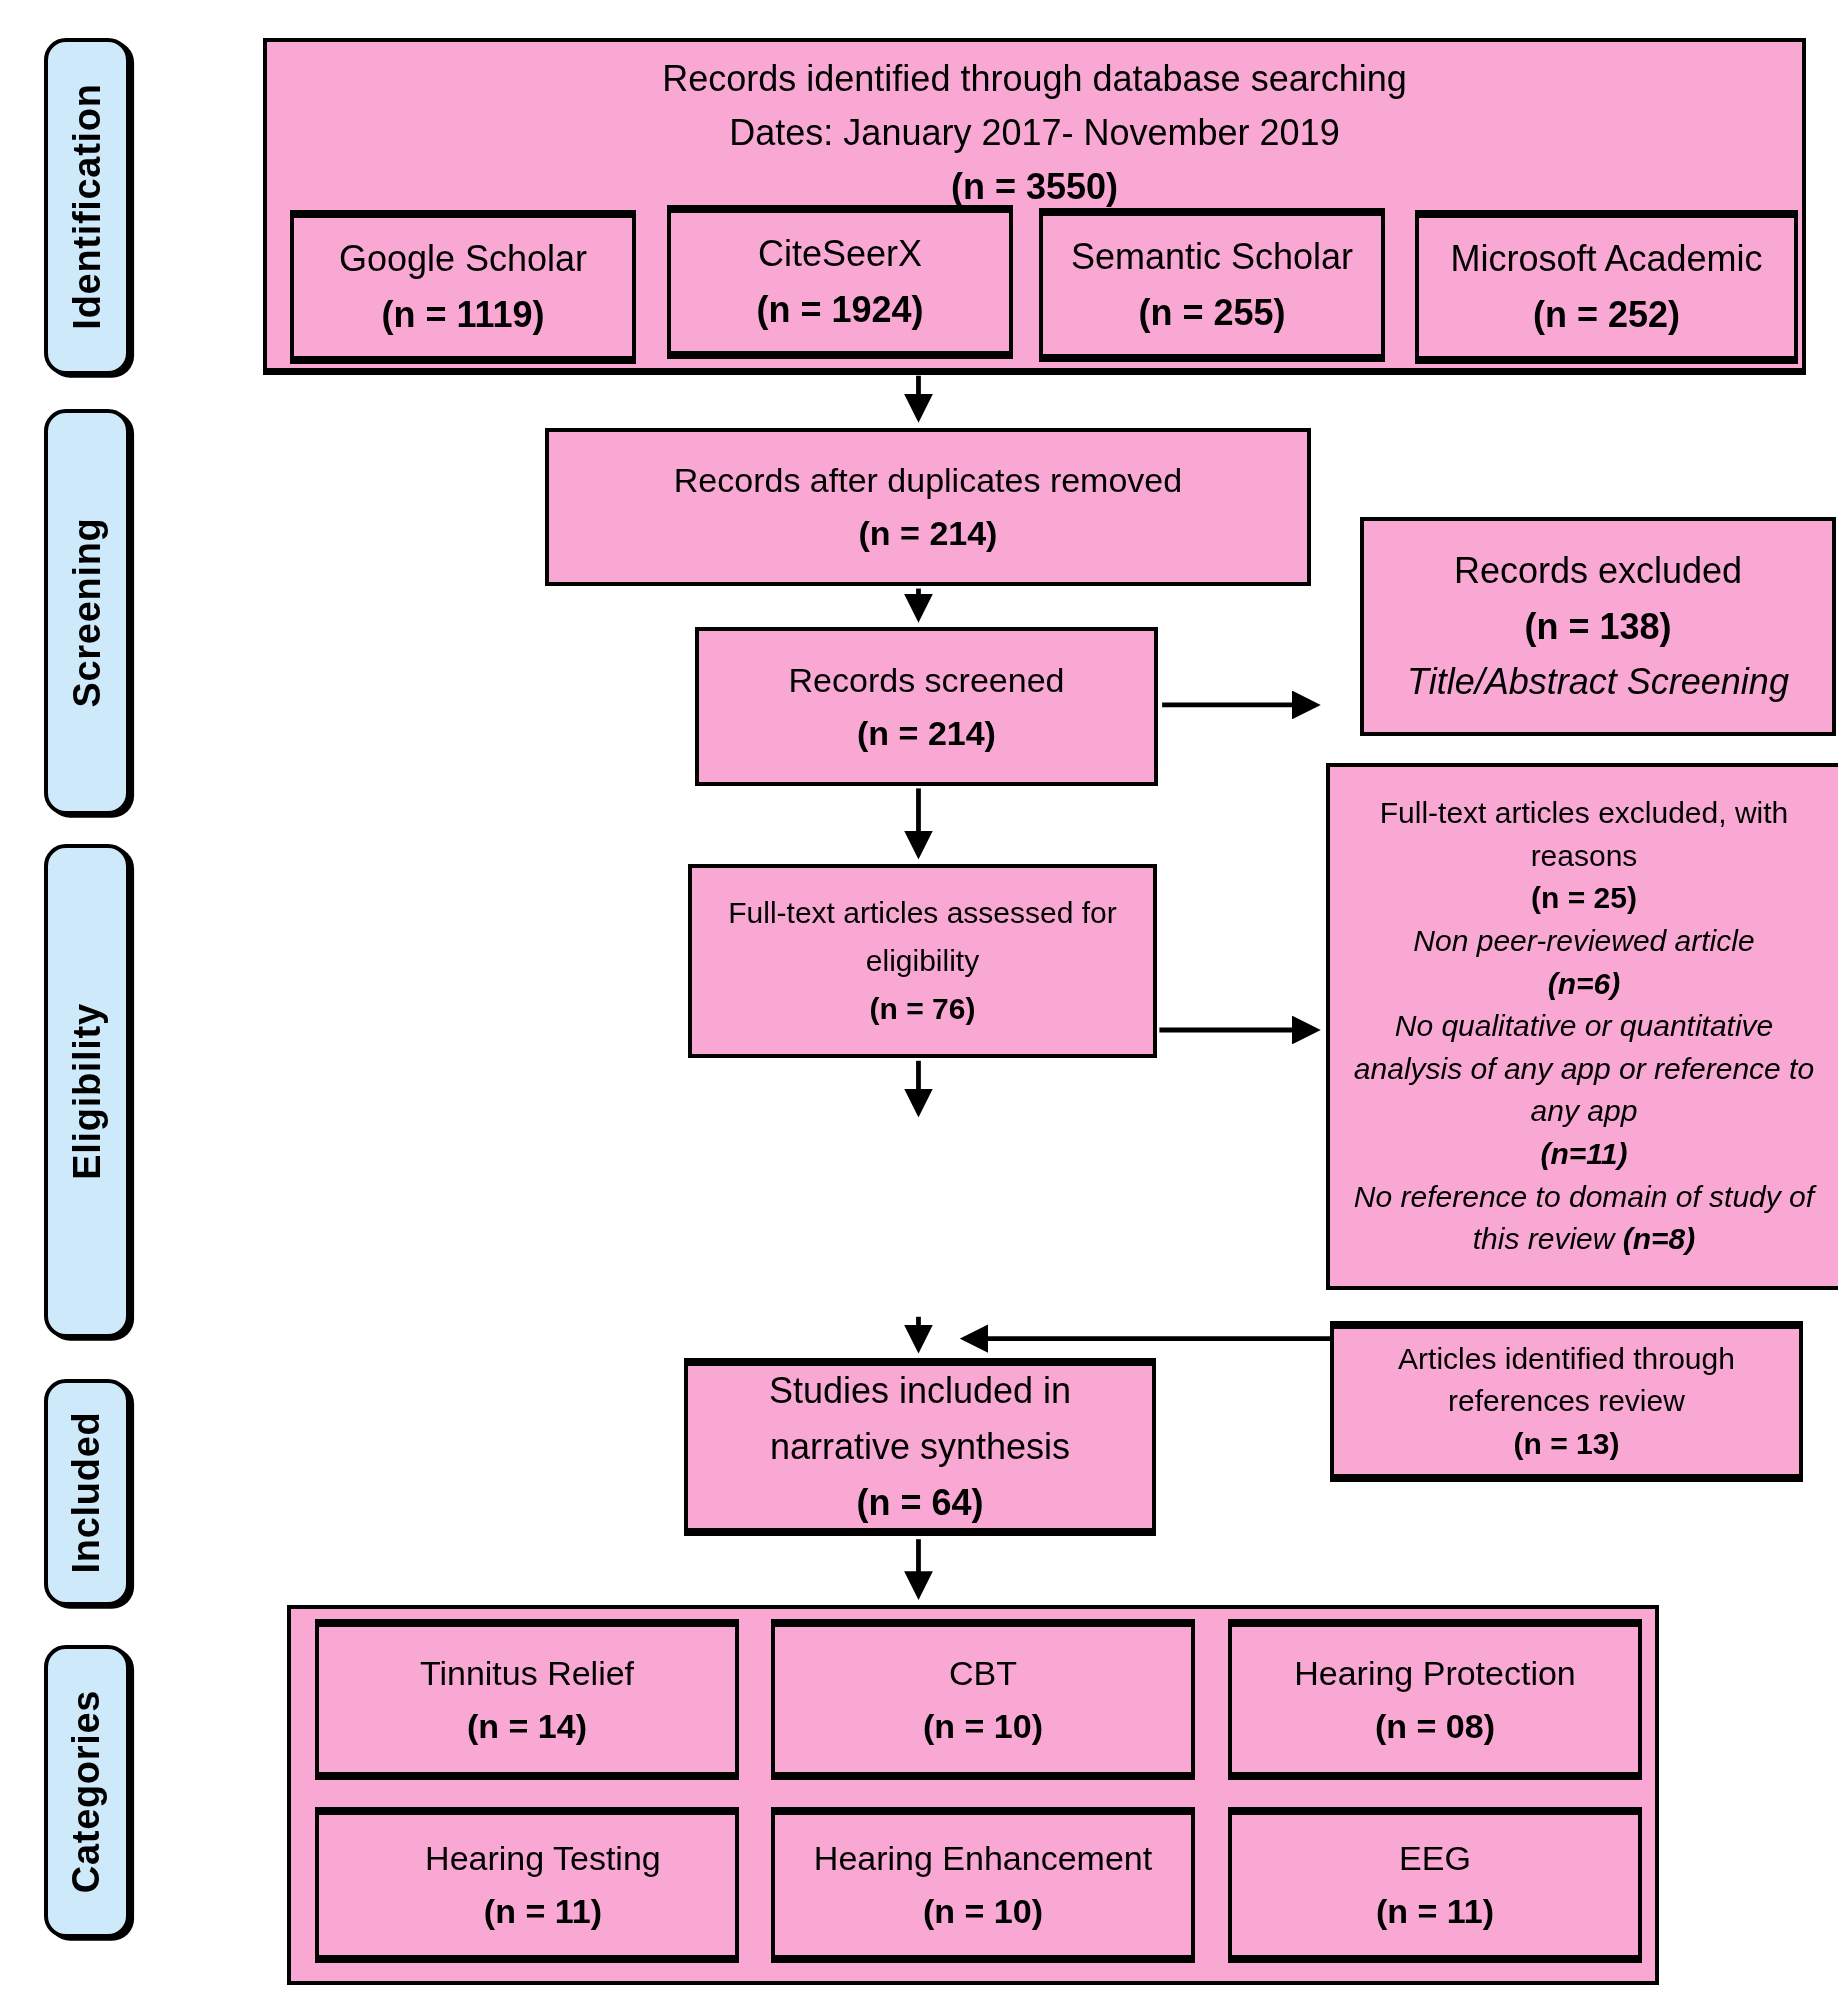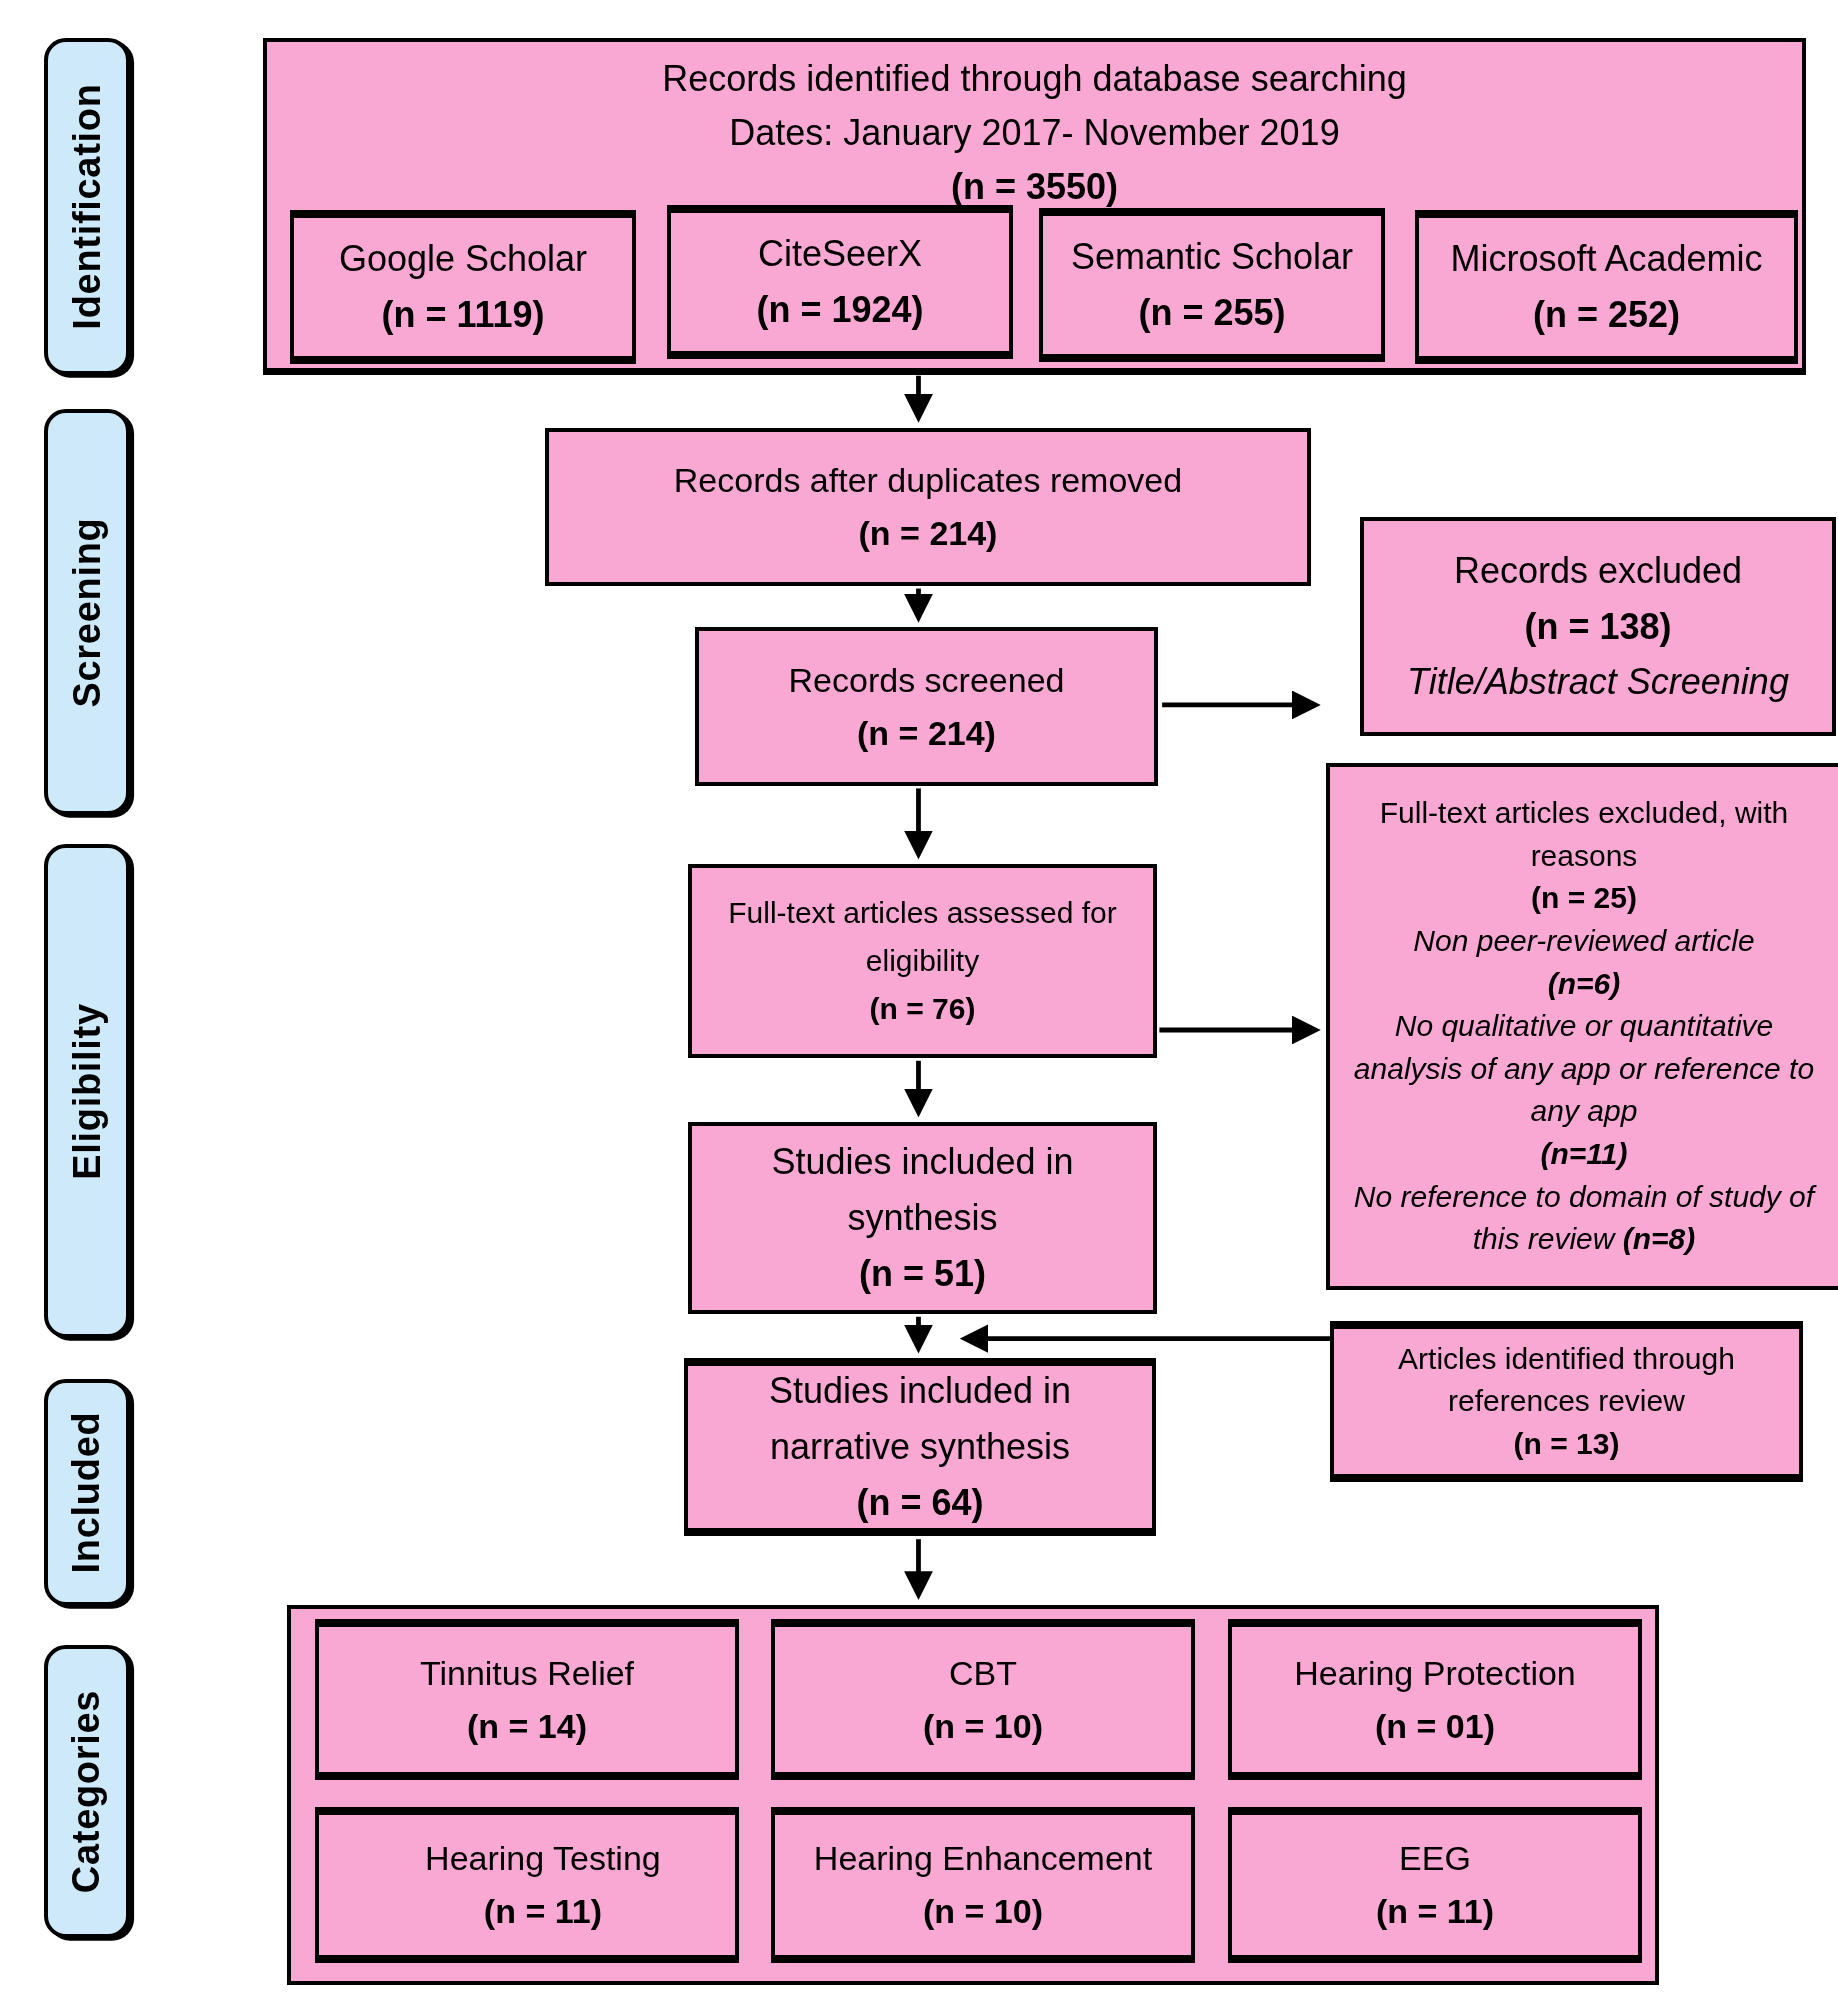--- a/index.html
+++ b/index.html
@@ -128,24 +128,20 @@
   <div class="box" style="left:1326px;top:763px;width:516px;height:527px;">
     <p class="t t44">Full-text articles excluded, with reasons</p>
     <p class="t t44 b">(n = 25)</p>
     <p class="t t44 i">Non peer-reviewed article</p>
     <p class="t t44 bi">(n=6)</p>
     <p class="t t44 i">No qualitative or quantitative analysis of any app or reference to any app</p>
     <p class="t t44 bi">(n=11)</p>
     <p class="t t44 i"><span>No reference to domain of study of this review</span> <b>(n=8)</b></p>
   </div>
 
-  <div class="box" style="left:688px;top:1122px;width:469px;height:192px;">
-    <p class="t t48">Studies included in synthesis</p>
-    <p class="t t48 b">(n = 51)</p>
-  </div>
 
   <div class="box hthick" style="left:684px;top:1358px;width:472px;height:178px;">
     <p class="t t48">Studies included in narrative synthesis</p>
     <p class="t t48 b">(n = 64)</p>
   </div>
 
   <div class="box hthick" style="left:1330px;top:1321px;width:473px;height:161px;">
     <p class="t t44">Articles identified through references review</p>
     <p class="t t44 b">(n = 13)</p>
   </div>
@@ -155,21 +151,21 @@
   <div class="box hthick" style="left:315px;top:1619px;width:424px;height:161px;">
     <p class="t t50">Tinnitus Relief</p>
     <p class="t t50 b">(n = 14)</p>
   </div>
   <div class="box hthick" style="left:771px;top:1619px;width:424px;height:161px;">
     <p class="t t50">CBT</p>
     <p class="t t50 b">(n = 10)</p>
   </div>
   <div class="box hthick" style="left:1228px;top:1619px;width:414px;height:161px;">
     <p class="t t50">Hearing Protection</p>
-    <p class="t t50 b">(n = 01)</p>
+    <p class="t t50 b">(n = 08)</p>
   </div>
   <div class="box hthick" style="left:315px;top:1807px;width:424px;height:156px;padding-left:40px;">
     <p class="t t50">Hearing Testing</p>
     <p class="t t50 b">(n = 11)</p>
   </div>
   <div class="box hthick" style="left:771px;top:1807px;width:424px;height:156px;">
     <p class="t t50">Hearing Enhancement</p>
     <p class="t t50 b">(n = 10)</p>
   </div>
   <div class="box hthick" style="left:1228px;top:1807px;width:414px;height:156px;">

